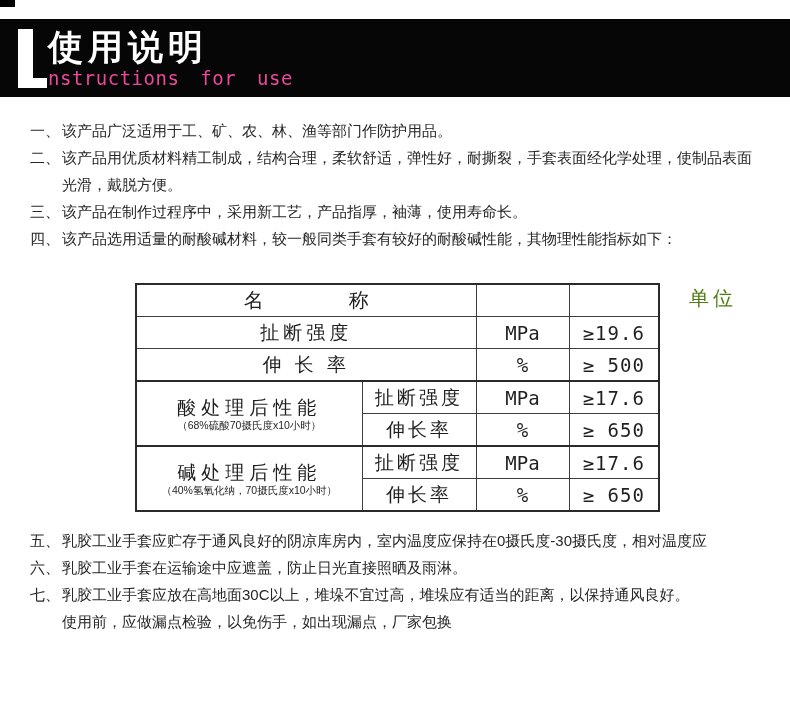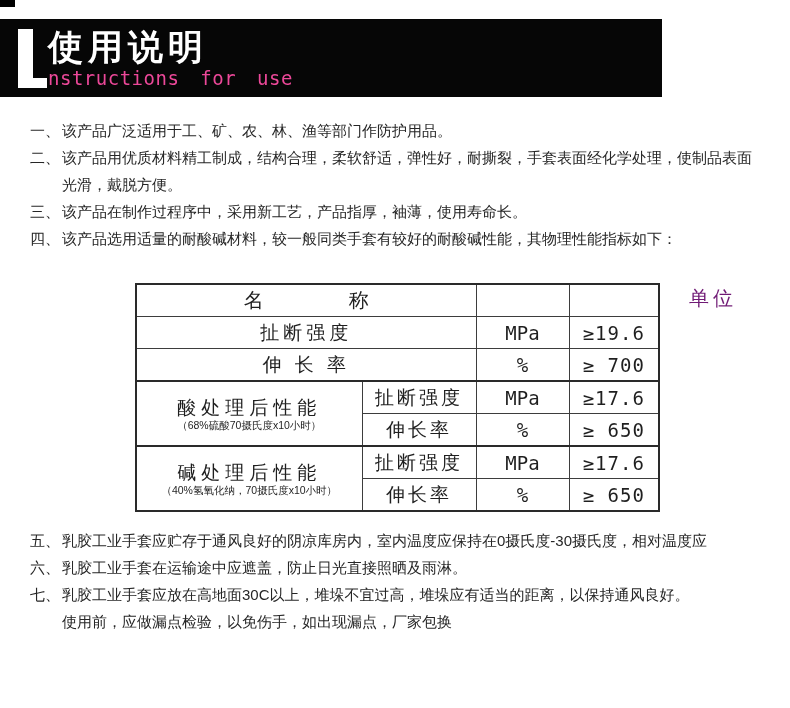--- a/index.html
+++ b/index.html
@@ -9,21 +9,21 @@
     position:relative;
     overflow:hidden;
     font-family:"Liberation Sans","DejaVu Sans",sans-serif;
     color:#262626;
   }
 
   
   .corner-mark { position:absolute; left:0; top:0; width:15px; height:7px; background:#000; }
 
   
-  .header-bar { position:absolute; left:0; top:19px; width:662px; height:78px; background:#060606; }
+  .header-bar { position:absolute; left:0; top:19px; width:790px; height:78px; background:#060606; }
   .dropcap-vert { position:absolute; left:18px; top:10px; width:15px; height:59px; background:#fff; }
   .dropcap-foot { position:absolute; left:18px; top:59px; width:29px; height:10px; background:#fff; }
   .header-title {
     position:absolute; left:48px; top:5px;
     font-size:35px; font-weight:bold; letter-spacing:5px; color:#fff;
   }
   .header-sub {
     position:absolute; left:48px; top:48px;
     font-size:19px; color:#ec4899;
     font-family:"DejaVu Sans Mono","Liberation Mono",monospace;
@@ -51,21 +51,21 @@
     overflow:hidden;
   }
   .props-table tr.gs td { border-top:2px solid #2a2a2a; }
   .nhwrap { display:flex; justify-content:center; gap:85px; font-size:20px; }
   .nm { letter-spacing:4px; padding-right:105px; }
   .sn { text-align:left; padding-left:14px; letter-spacing:3px; }
   .un { font-family:"DejaVu Sans Mono","Liberation Mono",monospace; font-size:19px; }
   .vl { font-family:"DejaVu Sans Mono","Liberation Mono",monospace; font-size:20px; letter-spacing:1px; }
   .gname { font-size:19px; letter-spacing:5px; line-height:22px; margin-top:2px;text-align:center; }
   .gcond { font-size:10.5px; line-height:13px; letter-spacing:0; }
-  .unit-label { position:absolute; left:689px; top:285px; font-size:20px; letter-spacing:4px; color:#701a75; }
+  .unit-label { position:absolute; left:689px; top:285px; font-size:20px; letter-spacing:4px; color:#4d7c0f; }
 </style>
 </head>
 <body>
 
 <div class="corner-mark"></div>
 
 <div class="header-bar">
   <div class="dropcap-vert"></div>
   <div class="dropcap-foot"></div>
   <div class="header-title">使用说明</div>
@@ -111,21 +111,21 @@
     <td></td>
   </tr>
   <tr>
     <td colspan="2" class="nm">扯断强度</td>
     <td class="un">MPa</td>
     <td class="vl">≥19.6</td>
   </tr>
   <tr>
     <td colspan="2" class="nm">伸 长 率</td>
     <td class="un">%</td>
-    <td class="vl">≥ 700</td>
+    <td class="vl">≥ 500</td>
   </tr>
   <tr class="gs">
     <td rowspan="2" class="grp">
       <div class="gname">酸处理后性能</div>
       <div class="gcond">（68%硫酸70摄氏度x10小时）</div>
     </td>
     <td class="sn">扯断强度</td>
     <td class="un">MPa</td>
     <td class="vl">≥17.6</td>
   </tr>

